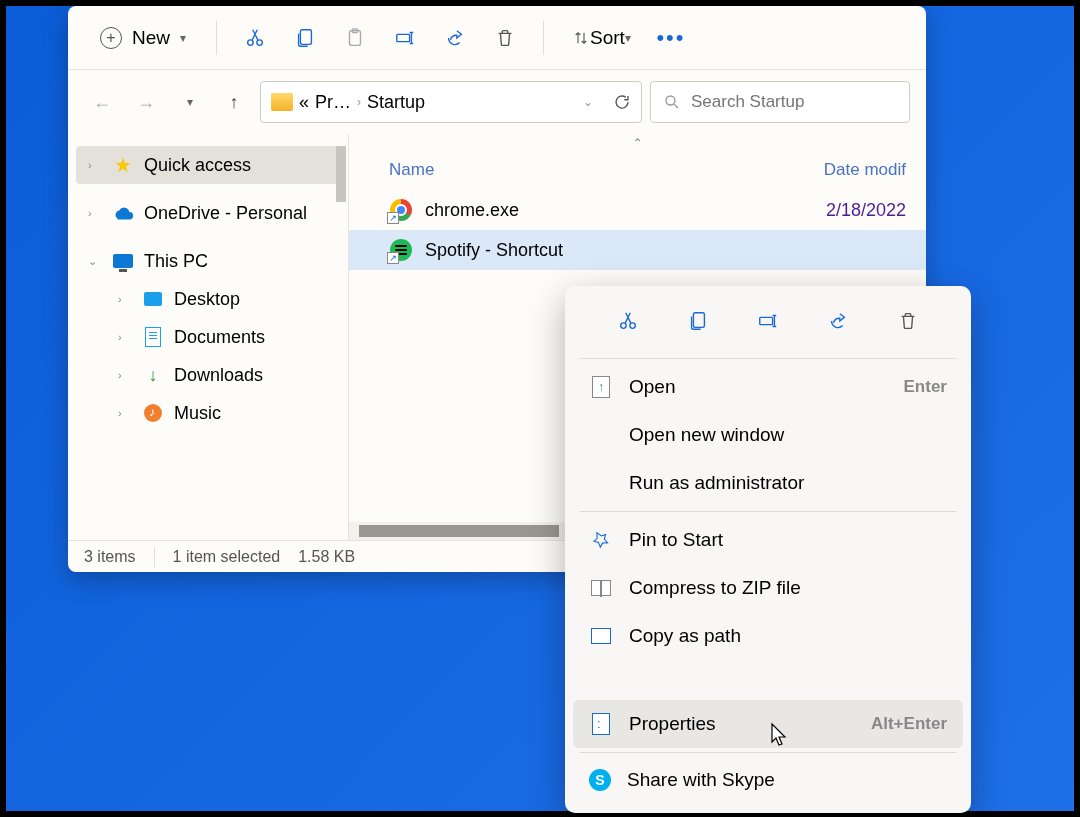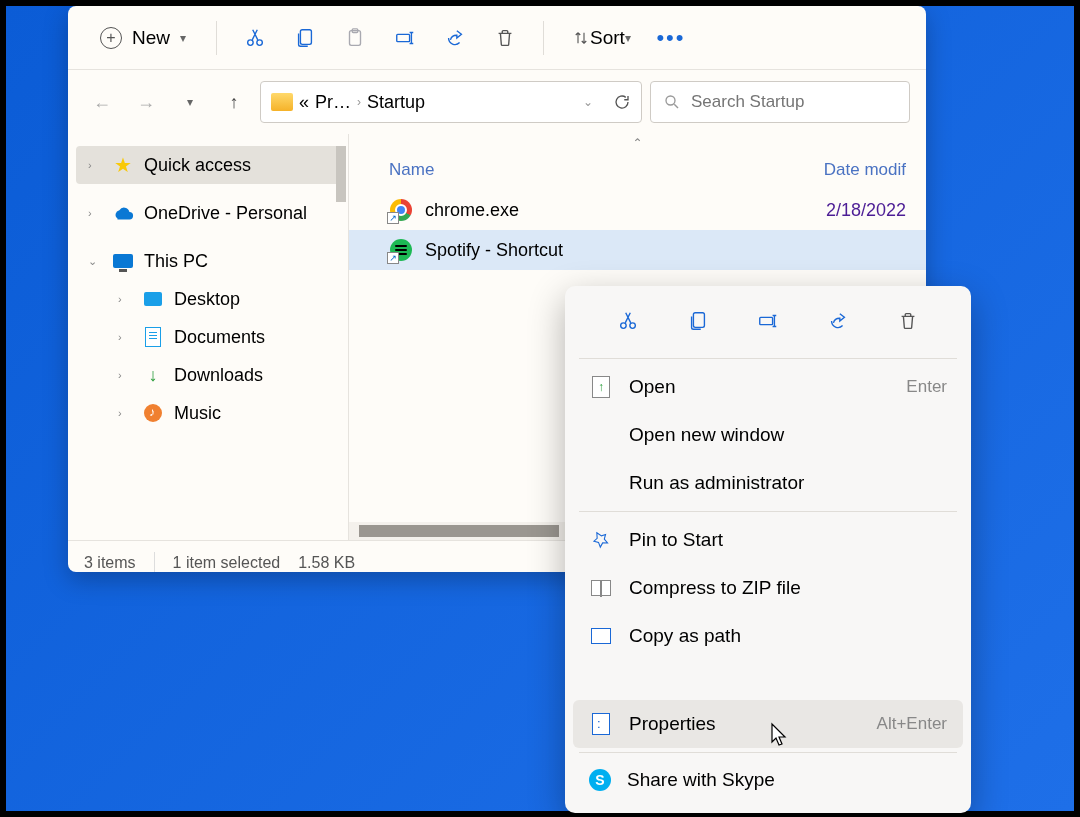--- a/index.html
+++ b/index.html
@@ -197,21 +197,21 @@
 .hscroll-thumb {
   position: absolute; left: 10px; top: 3px;
   width: 200px; height: 12px;
   background: #9a9690;
 }
 
 .statusbar {
   height: 32px;
   border-top: 1px solid #e6e3de;
   display: flex;
-  align-items: flex-end;
+  align-items: center;
   padding: 0 16px;
   gap: 18px;
   font-size: 16px;
   color: #555;
 }
 .sb-sep { width: 1px; height: 20px; background: #ddd; }
 
 .context-menu {
   position: absolute;
   left: 559px; top: 280px;
@@ -237,21 +237,21 @@
 .cm-item {
   display: flex; align-items: center;
   gap: 16px;
   padding: 12px 16px;
   font-size: 19px;
   border-radius: 6px;
   cursor: pointer;
 }
 .cm-item.highlighted { background: #e9e7e4; margin-top: 40px; }
 .cm-item-icon { width: 24px; height: 24px; display:flex; align-items:center; justify-content:center; font-size:19px; color:#555; }
-.cm-shortcut { margin-left: auto; color: #888; font-size: 17px; }
+.cm-shortcut { margin-left: auto; color: #888; font-size: 17px; font-weight: bold; }
 .open-ico { position:relative; width:18px; height:22px; border:1px solid #888; background:#fff; }
 .open-ico::after { content:"↑"; position:absolute; top:3px; left:5px; color:#2a9d3a; font-weight:bold; font-size:12px; }
 .pin-ico { color: #1a68d6; transform: rotate(-30deg); }
 .zip-ico { width:20px; height:16px; border:1px solid #888; background:#fff; position:relative; }
 .zip-ico::before { content:""; position:absolute; left:8px; top:0; width:2px; height:16px; background:#888; }
 .path-ico { width:20px; height:16px; border:1px solid #1a68d6; background:#fff; }
 .prop-ico { width:18px; height:22px; border:1px solid #1a68d6; background:#fff; position:relative; }
 .prop-ico::after { content:":"; position:absolute; left:4px; top:2px; color:#1a68d6; font-size:13px; }
 .skype-ico { width:22px; height:22px; border-radius:50%; background:#00aff0; color:#fff; font-weight:bold; font-size:14px; }
 

